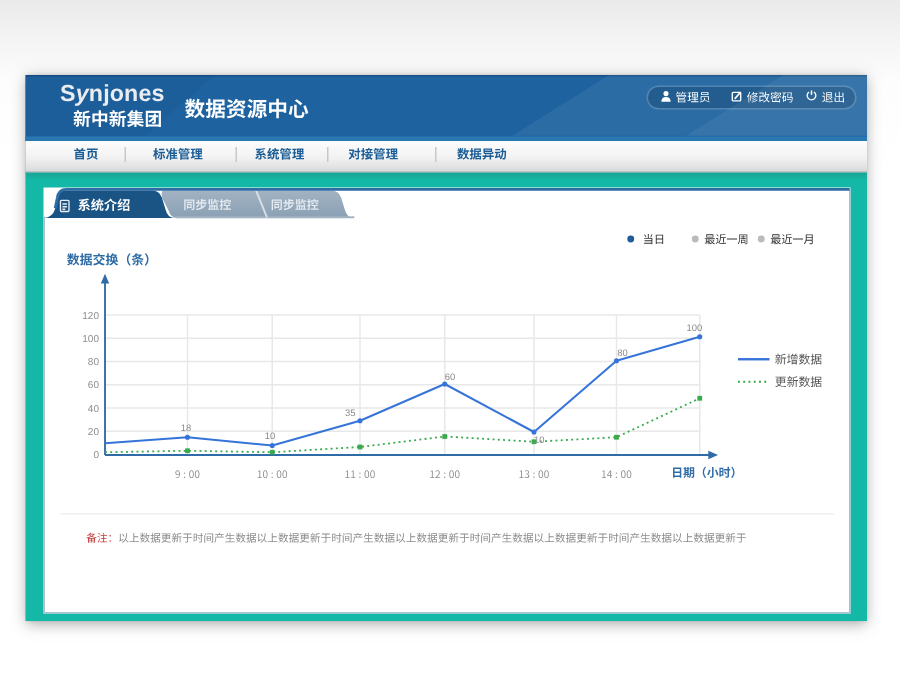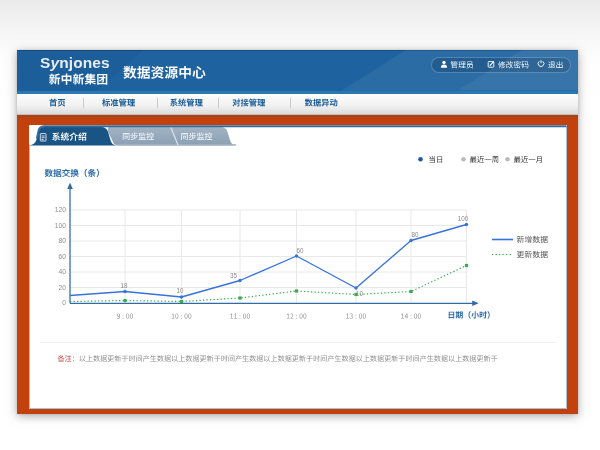--- a/index.html
+++ b/index.html
@@ -1,17 +1,17 @@
 <!DOCTYPE html>
 <html><head><meta charset="utf-8"><style>
 * { margin:0; padding:0; box-sizing:border-box; }
 html,body { width:600px; height:450px; overflow:hidden; }
 body { font-family:"Liberation Sans", sans-serif;
   background:linear-gradient(180deg,#eaeaea 0px,#f5f5f5 30px,#fdfdfd 55px,#ffffff 110px); }
-#win { position:absolute; left:17px; top:50px; width:561px; height:364px; background:#c2410c;
+#win { position:absolute; left:17px; top:50px; width:561px; height:364px; background:#14b8a6;
   box-shadow:0 2px 9px rgba(90,90,90,.5), 0 0 2px rgba(0,0,0,.15); }
 #hdr { position:absolute; left:0; top:0; width:561px; height:44px;
   background:#1e63a0; box-shadow:inset 0 1px 0 rgba(0,10,40,.22); }
 #hdr .btm { position:absolute; left:0; bottom:0; width:100%; height:3.5px; background:#2a77b2; }
 #logo { position:absolute; left:23px; top:3.5px; color:#fff; font-size:15.5px; font-weight:bold; letter-spacing:.1px; }
 #pill { position:absolute; left:413.5px; top:7px; width:140px; height:15.5px; border-radius:8px;
   background:rgba(11,62,104,.42); border:1px solid rgba(148,184,214,.42); }
 #nav { position:absolute; left:0; top:44px; width:561px; height:21px;
   background:linear-gradient(180deg,#fdfdfd 0,#f2f2f2 55%,#e3e3e4 85%,#d9dadb 100%);
   border-bottom:1px solid #bfc2c5; }

